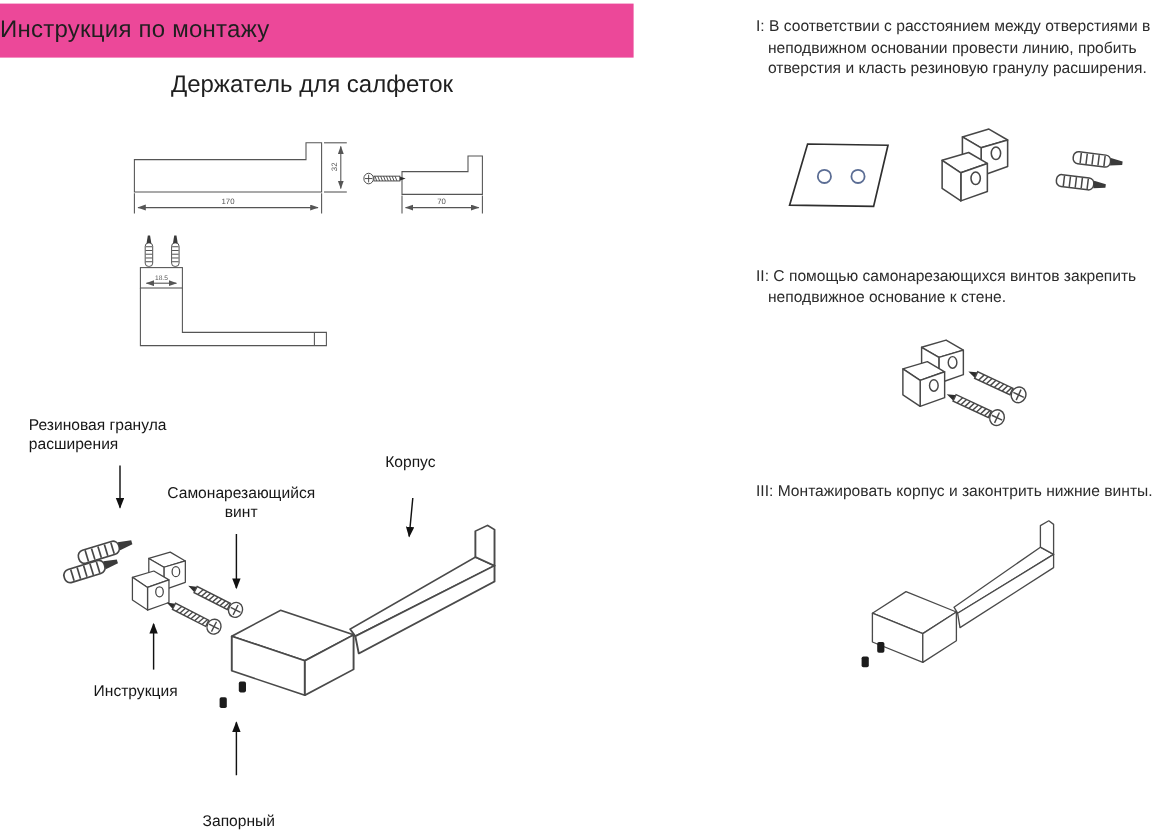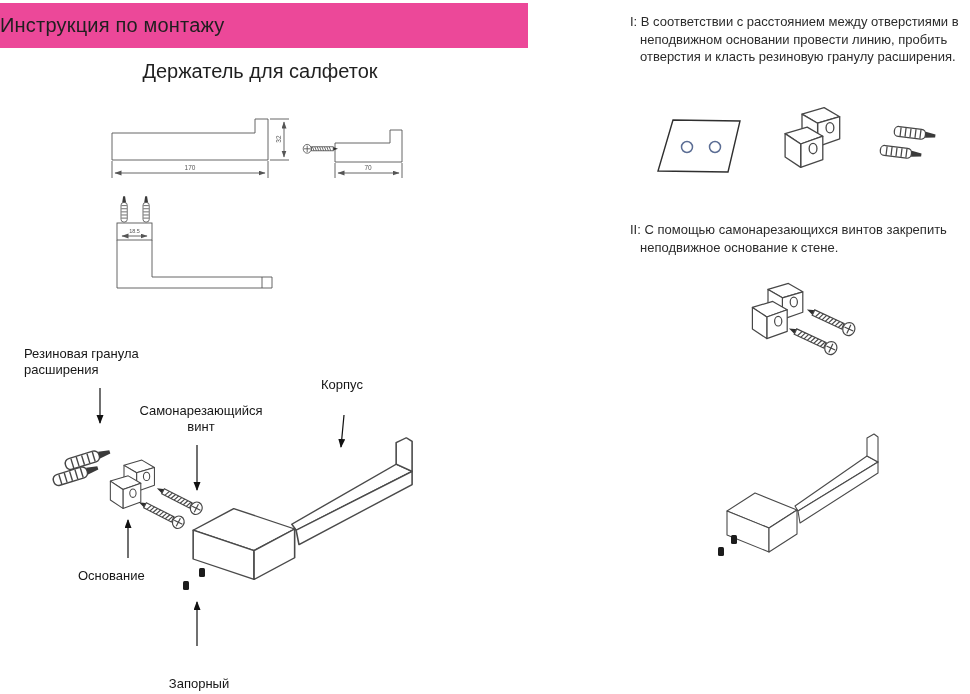--- a/index.html
+++ b/index.html
@@ -146,25 +146,26 @@
     <use href="#sym-base" transform="translate(103,128) scale(1.05)"></use>
     <use href="#sym-screw" transform="translate(160,152) rotate(27) scale(1.15)"></use>
     <use href="#sym-screw" transform="translate(142,166) rotate(27) scale(1.15)"></use>
     <rect x="199" y="238" width="6" height="9" rx="1.5" fill="#1c1c1c"></rect>
     <rect x="183" y="251" width="6" height="9" rx="1.5" fill="#1c1c1c"></rect>
   </svg>
 
   <div class="lbl lbl-anchor">Резиновая гранула расширения</div>
   <div class="lbl lbl-screw ctr">Самонарезающийся винт</div>
   <div class="lbl lbl-body">Корпус</div>
-  <div class="lbl lbl-base">Основание</div>
+  <div class="lbl lbl-base">Инструкция</div>
   <div class="lbl lbl-lock ctr">Запорный винт</div>
 
   <div class="step step1">I: В соответствии с расстоянием между отверстиями в неподвижном основании провести линию, пробить отверстия и класть резиновую гранулу расширения.</div>
   <div class="step step2">II: С помощью самонарезающихся винтов закрепить неподвижное основание к стене.</div>
+  <div class="step step3">III: Монтажировать корпус и законтрить нижние винты.</div>
 
   <svg id="svg-s1" width="340" height="115" viewBox="0 0 340 115">
     <polygon points="43,25 110,26 98,77 28,76" fill="#fff" stroke="#2f2f2f" stroke-width="1.4"></polygon>
     <circle cx="57" cy="52" r="5.5" fill="none" stroke="#5b6d94" stroke-width="1.5"></circle>
     <circle cx="85" cy="52" r="5.5" fill="none" stroke="#5b6d94" stroke-width="1.5"></circle>
     <use href="#sym-base" transform="translate(146,10) scale(1.3)"></use>
     <use href="#sym-anchor" transform="translate(265,31) rotate(7) scale(1.25)"></use>
     <use href="#sym-anchor" transform="translate(251,50) rotate(7) scale(1.25)"></use>
   </svg>
 

